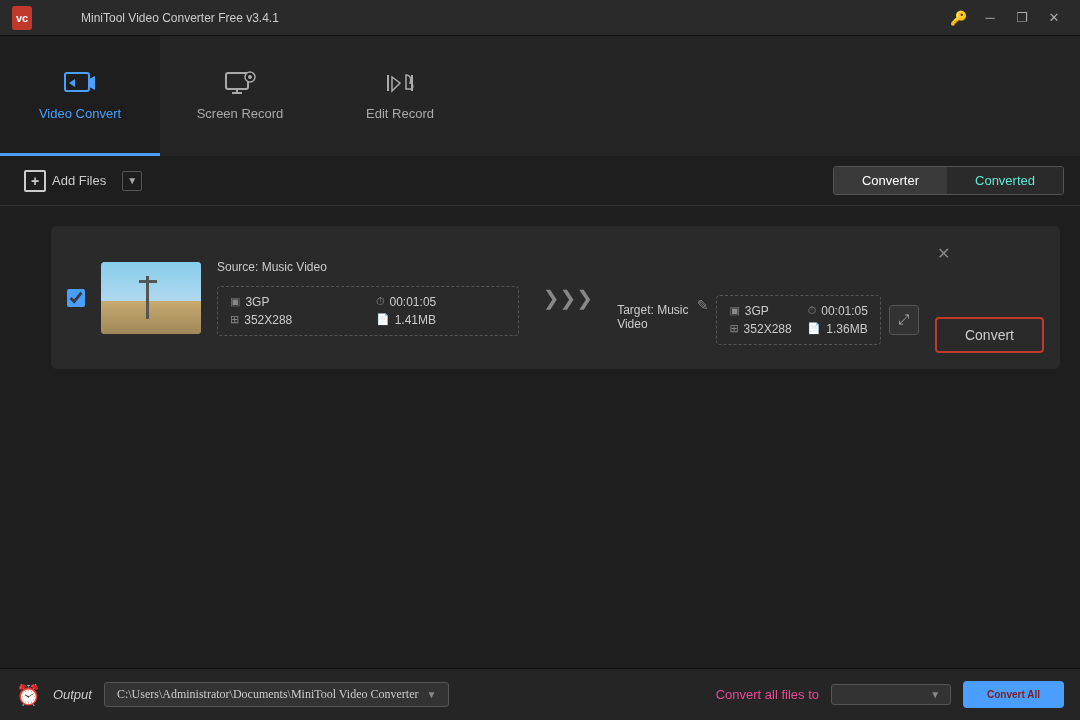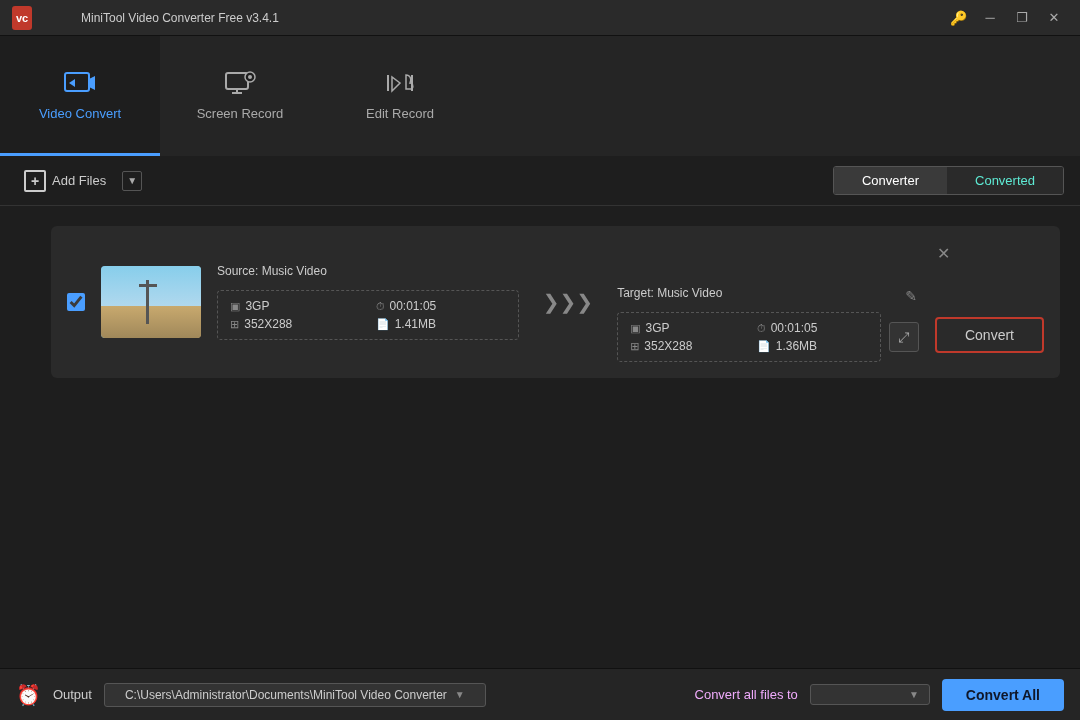--- a/index.html
+++ b/index.html
@@ -297,45 +297,47 @@
       gap: 12px;
       border-top: 1px solid #111;
     }
     #output-clock {
       font-size: 20px;
       color: #aaa;
     }
     #output-label {
       font-size: 13px;
       color: #ccc;
+      font-style: italic;
     }
     #output-path {
       display: flex;
       align-items: center;
       background: #333;
       border: 1px solid #555;
       border-radius: 3px;
-      padding: 4px 20px;
+      padding: 4px 12px;
       font-size: 12px;
       color: #ccc;
       min-width: 280px;
       cursor: pointer;
+      font-family: Liberation Serif, serif;
     }
     #output-path-text {
       flex: 1;
     }
     #output-path-arrow {
       color: #888;
       font-size: 10px;
       margin-left: 8px;
     }
     #convert-all-files-label {
       margin-left: auto;
       font-size: 13px;
-      color: #f0abfc;
+      color: #ec4899;
     }
     #convert-all-format {
       background: #333;
       border: 1px solid #555;
       border-radius: 3px;
       padding: 4px 10px;
       font-size: 12px;
       color: #ccc;
       min-width: 120px;
       display: flex;
@@ -343,22 +345,22 @@
       cursor: pointer;
     }
     #convert-all-format-arrow {
       color: #888;
       font-size: 10px;
       margin-left: auto;
     }
     #convert-all-btn {
       background: #4a9eff;
       border: none;
-      color: #0f172a;
-      font-size: 14px;
+      color: #7f1d1d;
+      font-size: 10px;
       font-weight: 600;
       padding: 8px 24px;
       border-radius: 4px;
       cursor: pointer;
     }
 
     #layout {
       display: flex;
       flex-direction: column;
       height: 720px;
@@ -472,21 +474,21 @@
               <span class="detail-icon">📄</span>
               <span>1.41MB</span>
             </div>
           </div>
         </div>
 
         <div class="arrows-container">
           <span>❯❯❯</span>
         </div>
 
-        <div style="flex:1; display:flex; flex-direction:column; gap:6px;margin-top:44px;">
+        <div style="flex:1; display:flex; gap:6px;margin-top:44px;">
           <div style="display:flex; justify-content:space-between; align-items:center;">
             <div class="block-header">
               <span>Target:</span> <span style="color:#ccc;">Music Video</span>
             </div>
             <button class="edit-icon-btn">✎</button>
           </div>
           <div style="display:flex; align-items:center; gap:8px;">
             <div class="block-details" style="flex:1;">
               <div class="detail-item">
                 <span class="detail-icon">▣</span>

